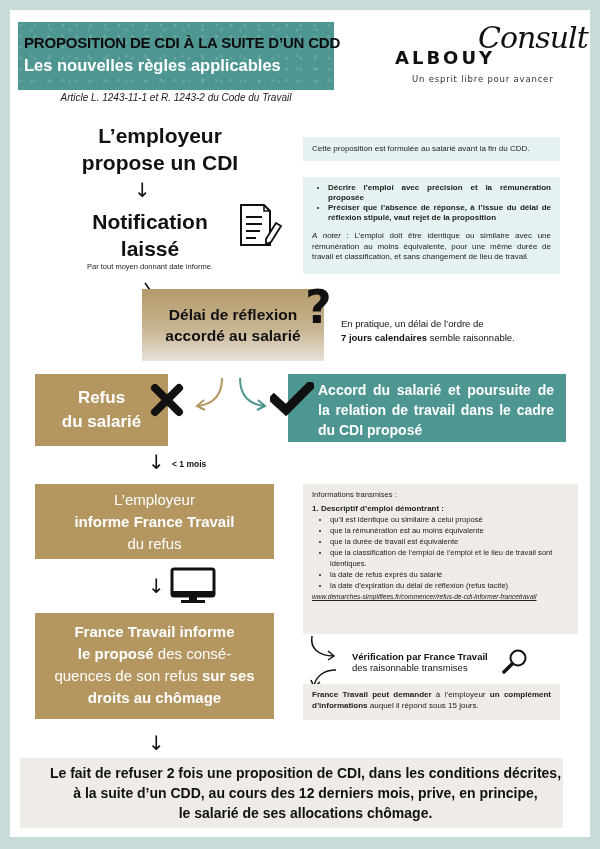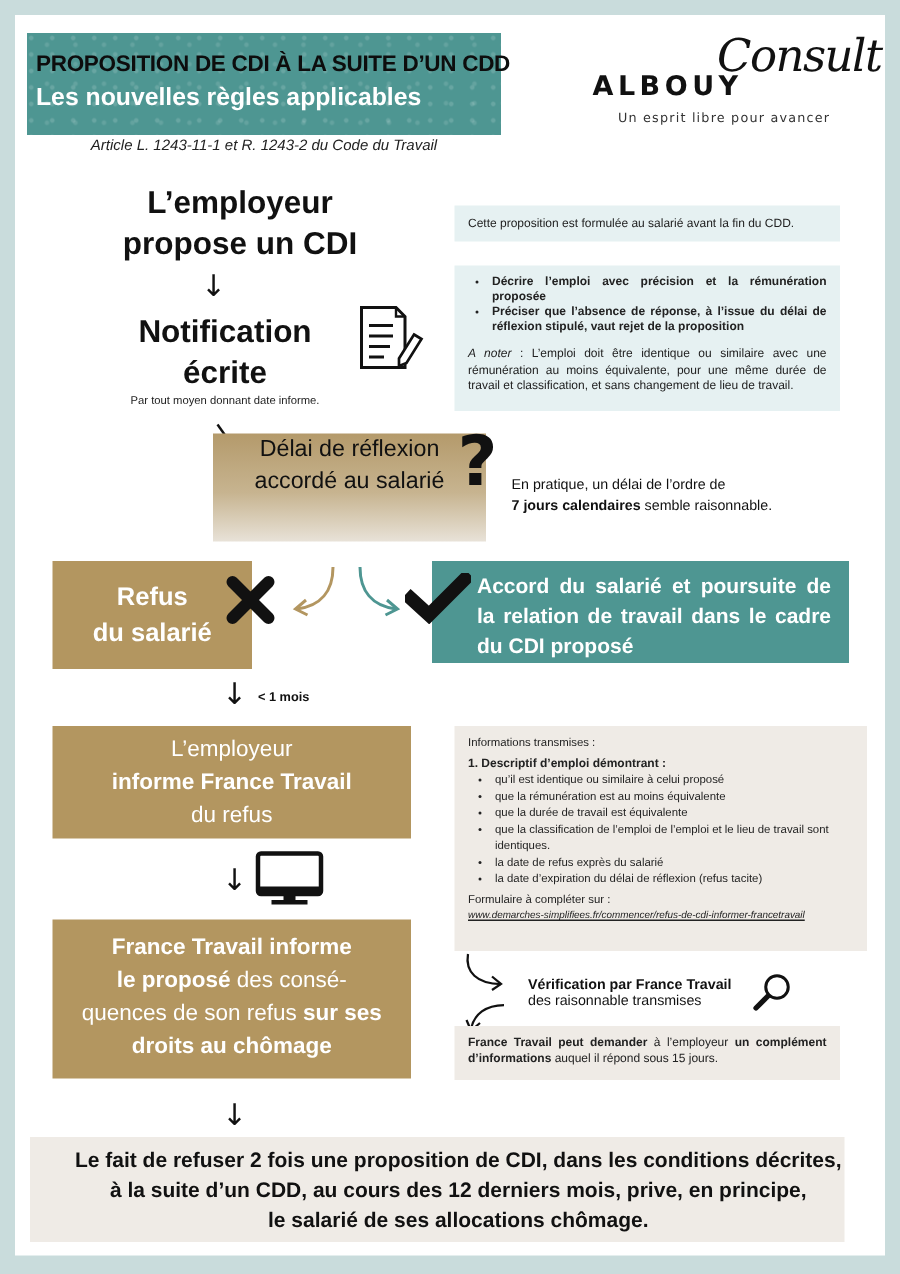--- a/index.html
+++ b/index.html
@@ -32,22 +32,22 @@
   .box-a { left: 303px; top: 137px; width: 257px; height: 24px; font-size: 8px; padding: 7px 9px; color: #222; }
   .box-b { left: 303px; top: 177px; width: 257px; height: 97px; font-size: 8px; padding: 6px 9px; color: #222; }
   .box-b ul { padding-left: 16px; }
   .box-b li { font-weight: bold; line-height: 10px; text-align: justify; }
   .box-b p { margin-top: 8px; line-height: 10.5px; text-align: justify; }
   .box-b em { font-style: italic; }
 
   
   .delay-box { left: 142px; top: 289px; width: 182px; height: 72px;
     background: linear-gradient(180deg, #b49a6b 0%, #c7b490 55%, #e8e2d8 100%);
-    display: flex; justify-content: center; text-align: center;
-    font-family: "Liberation Sans", sans-serif; font-weight: normal; font-size: 15.5px; line-height: 21px; color: #111; }
+    display: flex; align-items: center; justify-content: center; text-align: center;
+    font-family: "Liberation Sans", sans-serif; font-weight: bold; font-size: 15.5px; line-height: 21px; color: #111; }
   .qmark { left: 305px; top: 280px; font-family: "DejaVu Sans", sans-serif; font-weight: bold; font-size: 46px; color: #111; }
   .delay-note { left: 341px; top: 317px; font-size: 9.5px; line-height: 14px; color: #111; font-family: "Liberation Sans", sans-serif; }
 
   
   .refus-box { left: 35px; top: 374px; width: 133px; height: 72px; background: #b39660;
     display: flex; align-items: center; justify-content: center; text-align: center;
     font-family: "Liberation Sans", sans-serif; font-weight: bold; font-size: 17px; line-height: 24px; color: #ffffff; }
   .accord-box { left: 288px; top: 374px; width: 278px; height: 68px; background: #4e9692;
     padding: 6px 12px 0 30px;
     font-family: "Liberation Sans", sans-serif; font-weight: bold; font-size: 14px; line-height: 20px; color: #ffffff; text-align: justify; }
@@ -89,21 +89,21 @@
 <div class="abs logo-tag">Un esprit libre pour avancer</div>
 
 <div class="abs big-step step-1">
   <div>L’employeur</div>
   <div>propose un CDI</div>
 </div>
 <div class="abs arrow-down" style="left:134px;top:180px;">↓</div>
 
 <div class="abs big-step step-2">
   <div>Notification</div>
-  <div>écrite</div>
+  <div>laissé</div>
 </div>
 <div class="abs step-2-sub">Par tout moyen donnant date informe.</div>
 <div class="abs" style="left:238px;top:203px;">
   <svg width="46" height="46" viewBox="0 0 46 46">
     <path d="M3 2 H26 L32 8 V42 H3 Z" fill="#fff" stroke="#111" stroke-width="2"></path>
     <path d="M26 2 V8 H32" fill="none" stroke="#111" stroke-width="1.6"></path>
     <line x1="8" y1="14" x2="24" y2="14" stroke="#111" stroke-width="2"></line>
     <line x1="8" y1="21" x2="24" y2="21" stroke="#111" stroke-width="2"></line>
     <line x1="8" y1="28" x2="22" y2="28" stroke="#111" stroke-width="2"></line>
     <line x1="8" y1="35" x2="18" y2="35" stroke="#111" stroke-width="2"></line>
@@ -202,21 +202,20 @@
   <ul>
     <li>qu’il est identique ou similaire à celui proposé</li>
     <li>que la rémunération est au moins équivalente</li>
     <li>que la durée de travail est équivalente</li>
     <li>que la classification de l’emploi de l’emploi et le lieu de travail sont identiques.</li>
   </ul>
   <ul>
     <li>la date de refus exprès du salarié</li>
     <li>la date d’expiration du délai de réflexion (refus tacite)</li>
   </ul>
-  <div style="margin-top:3px;">Formulaire à compléter sur :</div>
   <div class="link">www.demarches-simplifiees.fr/commencer/refus-de-cdi-informer-francetravail</div>
 </div>
 
 <div class="abs" style="left:308px;top:634px;">
   <svg width="30" height="30" viewBox="0 0 30 30">
       <path d="M4 2 C2 14 10 22 26 22" fill="none" stroke="#111" stroke-width="1.5"></path>
       <path d="M20 17 L26 22 L20 26" fill="none" stroke="#111" stroke-width="1.5"></path>
     </svg>
 </div>
 <div class="abs verif">

